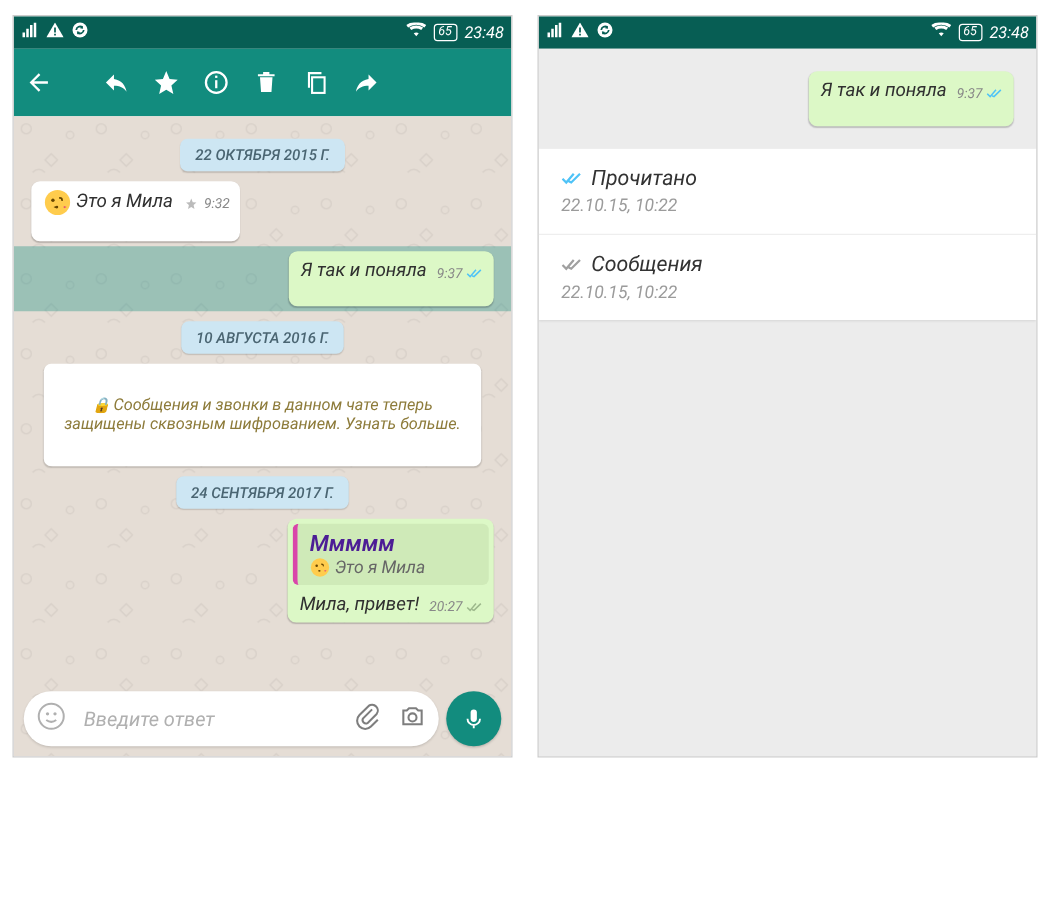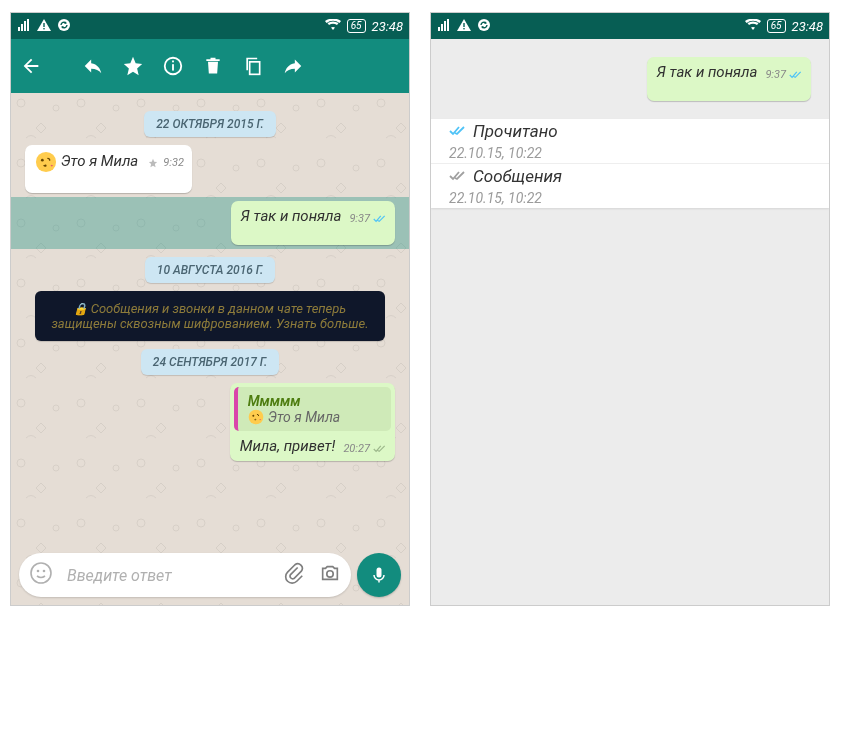--- a/index.html
+++ b/index.html
@@ -118,32 +118,32 @@
     max-width: 80%;
     overflow: hidden;
   }
   .reply-quote {
     background: #CFEAB8;
     border-left: 4px solid #D946AA;
     padding: 6px 10px;
     margin: 4px 4px 0 4px;
     border-radius: 5px;
   }
-  .reply-quote .q-name { color: #4d7c0f; font-weight: 600; font-size: 14px; }
+  .reply-quote .q-name { color: #4c1d95; font-weight: 600; font-size: 18px; }
   .reply-quote .q-text { color: #666; font-size: 14px; display:flex; align-items:center; gap:4px; }
   .reply-body { padding: 6px 8px 6px 10px; font-size: 15px; color: #303030; }
   .reply-body .meta { display:inline-flex; align-items:center; gap:3px; font-size:11px; color:#888; margin-left:8px; float:right; position:relative; top:5px; }
   .reply-body .meta svg { width:14px; height:10px; }
 
   .enc-notice {
-    background: #0f172a;
+    background: #ffffff;
     color: #8D7B3A;
     font-size: 13px;
     text-align: center;
-    padding: 10px 16px;
+    padding: 26px 16px;
     border-radius: 6px;
     margin: 8px 10px;
     box-shadow: 0 1px 1px rgba(0,0,0,0.15);
   }
   .enc-notice .lock { font-size: 12px; margin-right: 2px; }
 
   .input-bar {
     position: absolute;
     bottom: 8px;
     left: 8px;
@@ -190,21 +190,21 @@
     display: flex;
     justify-content: flex-end;
     padding: 18px 18px;
   }
   .info-card {
     background: #fff;
     margin: 0;
     box-shadow: 0 1px 2px rgba(0,0,0,0.1);
   }
   .info-item {
-    padding: 2px 18px;
+    padding: 14px 18px;
     border-bottom: 1px solid #eee;
   }
   .info-item:last-child { border-bottom: none; }
   .info-label {
     font-size: 17px;
     color: #333;
     display: flex;
     align-items: center;
     gap: 6px;
     margin-bottom: 4px;

